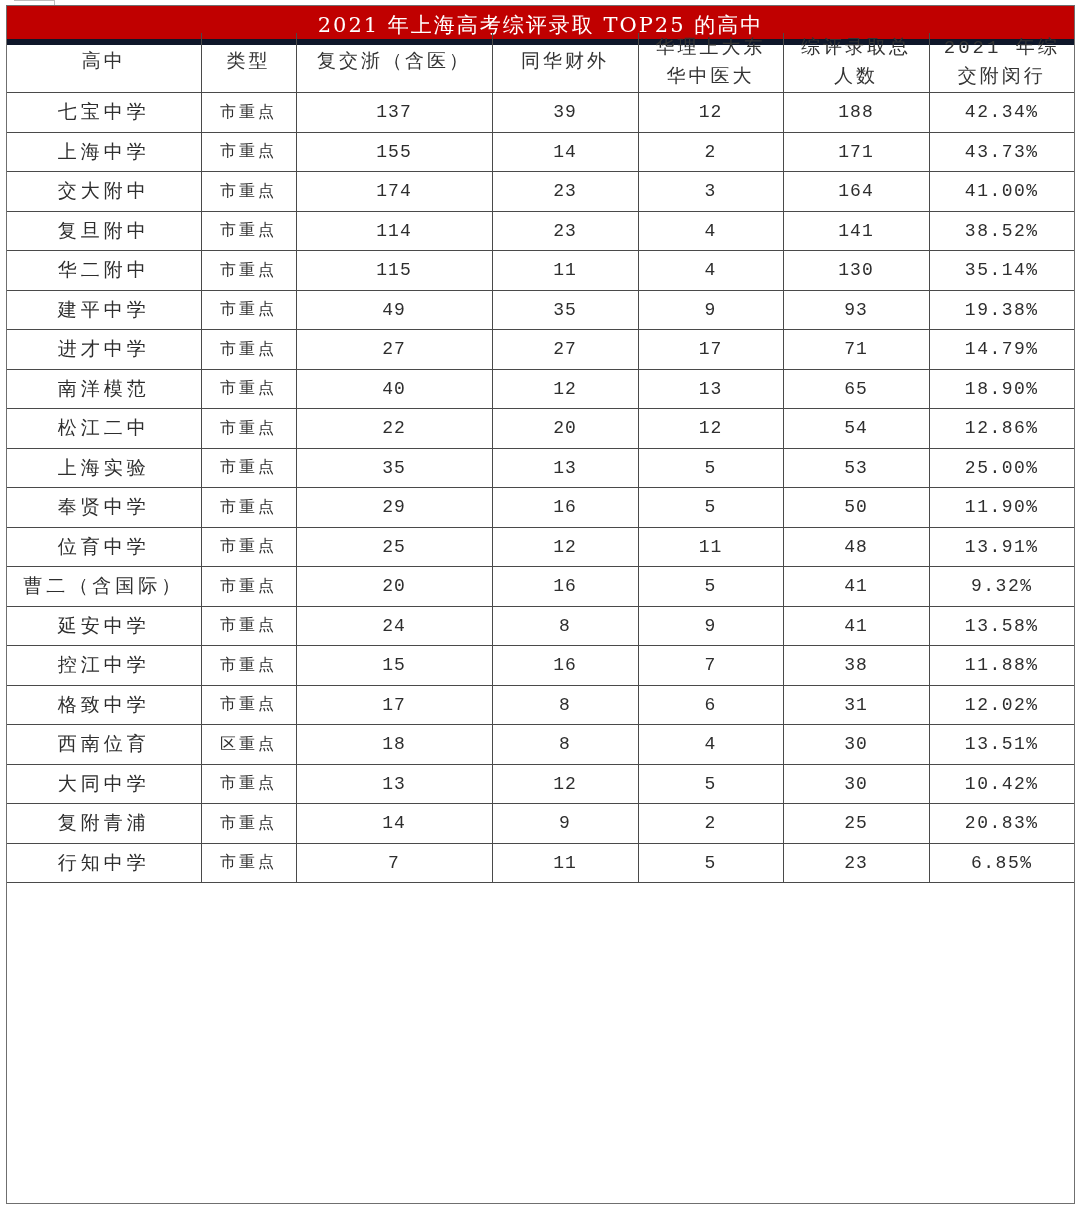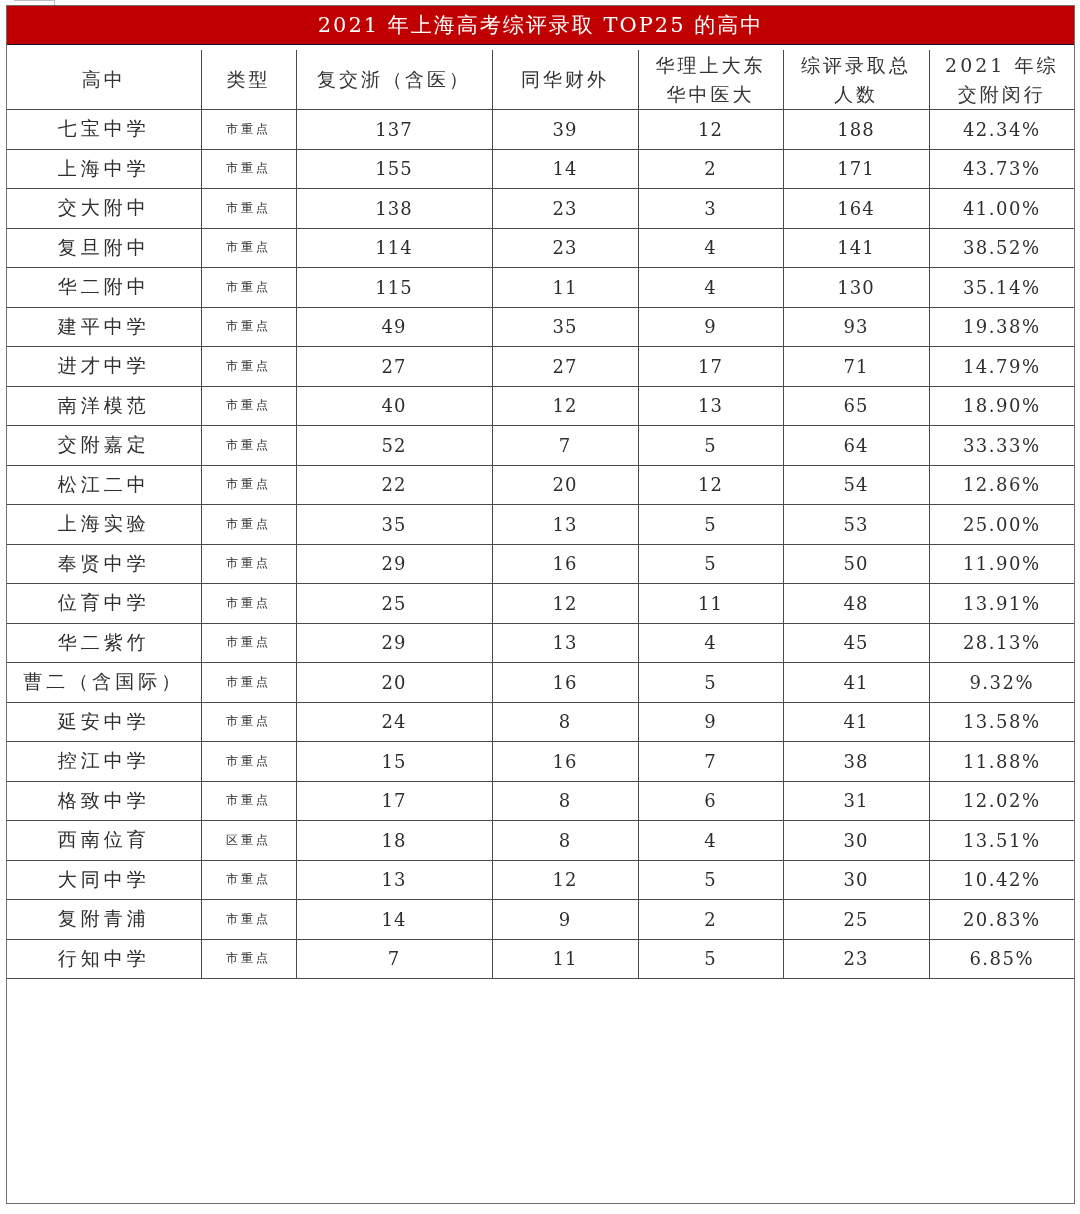--- a/index.html
+++ b/index.html
@@ -5,36 +5,36 @@
   html, body { margin: 0; padding: 0; background: #ffffff; }
   body { width: 1080px; height: 1214px; position: relative; overflow: hidden;
          font-family: "DejaVu Serif", "Liberation Serif", serif; color: #2a2a2a; }
   .corner-tab { position: absolute; left: 14px; top: 0; width: 40px; height: 4px;
                 border-top: 1px solid #bdbdbd; border-right: 1px solid #bdbdbd; }
   .sheet { position: absolute; left: 6px; top: 5px; width: 1069px; height: 1199px;
            border: 1px solid #6f6f6f; box-sizing: border-box; background: #fff; }
   .title-bar { position: absolute; left: 0; top: 0; width: 100%; height: 39px;
                background: #c00000; color: #ffffff; text-align: center;
                font-size: 21px; line-height: 39px; letter-spacing: 2px;
-               border-bottom: 1px solid #0f172a; box-sizing: border-box; }
-  table { position: absolute; left: 0; top: 44px; border-collapse: collapse;
-          table-layout: fixed; width: 1067px; }
+               border-bottom: 6px solid #0f172a; box-sizing: border-box; }
+  table { position: absolute; left: 0; top: 27px; border-collapse: collapse;
+          table-layout: fixed; width: 1067px; font-family: Liberation Mono, monospace; }
   col.c0 { width: 194px; } col.c1 { width: 95px; } col.c2 { width: 196px; }
   col.c3 { width: 146px; } col.c4 { width: 145px; } col.c5 { width: 146px; }
   col.c6 { width: 145px; }
   th, td { border: 1px solid #4a4a4a; text-align: center; padding: 0; overflow: hidden;
            white-space: nowrap; }
   tr td:first-child, tr th:first-child { border-left: none; }
   tr td:last-child, tr th:last-child { border-right: none; }
   thead tr:first-child th { border-top: none; }
   th { height: 59px; font-weight: normal; font-size: 19px; line-height: 29px;
        letter-spacing: 3px; color: #333; }
   td { height: 38.5px; font-size: 18px; color: #2e2e2e; letter-spacing: 1px; }
   td.name { font-size: 19px; letter-spacing: 4px; }
-  td.type { font-size: 12px; letter-spacing: 3px; }
+  td.type { font-size: 16px; letter-spacing: 3px; }
   td.rate { letter-spacing: 1.5px; }
   tr.filler td { height: 110px; border-bottom: none; border-left: none; border-right: none; }
 </style>
 </head>
 <body>
 
 <div class="corner-tab"></div>
 
 <div class="sheet">
   <div class="title-bar">2021 年上海高考综评录取 TOP25 的高中</div>
@@ -92,21 +92,21 @@
           <td class="type">市重点</td>
           <td>155</td>
           <td>14</td>
           <td>2</td>
           <td>171</td>
           <td class="rate">43.73%</td>
         </tr>
         <tr>
           <td class="name">交大附中</td>
           <td class="type">市重点</td>
-          <td>138</td>
+          <td>174</td>
           <td>23</td>
           <td>3</td>
           <td>164</td>
           <td class="rate">41.00%</td>
         </tr>
         <tr>
           <td class="name">复旦附中</td>
           <td class="type">市重点</td>
           <td>114</td>
           <td>23</td>
@@ -144,29 +144,20 @@
         <tr>
           <td class="name">南洋模范</td>
           <td class="type">市重点</td>
           <td>40</td>
           <td>12</td>
           <td>13</td>
           <td>65</td>
           <td class="rate">18.90%</td>
         </tr>
         <tr>
-          <td class="name">交附嘉定</td>
-          <td class="type">市重点</td>
-          <td>52</td>
-          <td>7</td>
-          <td>5</td>
-          <td>64</td>
-          <td class="rate">33.33%</td>
-        </tr>
-        <tr>
           <td class="name">松江二中</td>
           <td class="type">市重点</td>
           <td>22</td>
           <td>20</td>
           <td>12</td>
           <td>54</td>
           <td class="rate">12.86%</td>
         </tr>
         <tr>
           <td class="name">上海实验</td>
@@ -187,29 +178,20 @@
           <td class="rate">11.90%</td>
         </tr>
         <tr>
           <td class="name">位育中学</td>
           <td class="type">市重点</td>
           <td>25</td>
           <td>12</td>
           <td>11</td>
           <td>48</td>
           <td class="rate">13.91%</td>
-        </tr>
-        <tr>
-          <td class="name">华二紫竹</td>
-          <td class="type">市重点</td>
-          <td>29</td>
-          <td>13</td>
-          <td>4</td>
-          <td>45</td>
-          <td class="rate">28.13%</td>
         </tr>
         <tr>
           <td class="name">曹二（含国际）</td>
           <td class="type">市重点</td>
           <td>20</td>
           <td>16</td>
           <td>5</td>
           <td>41</td>
           <td class="rate">9.32%</td>
         </tr>

